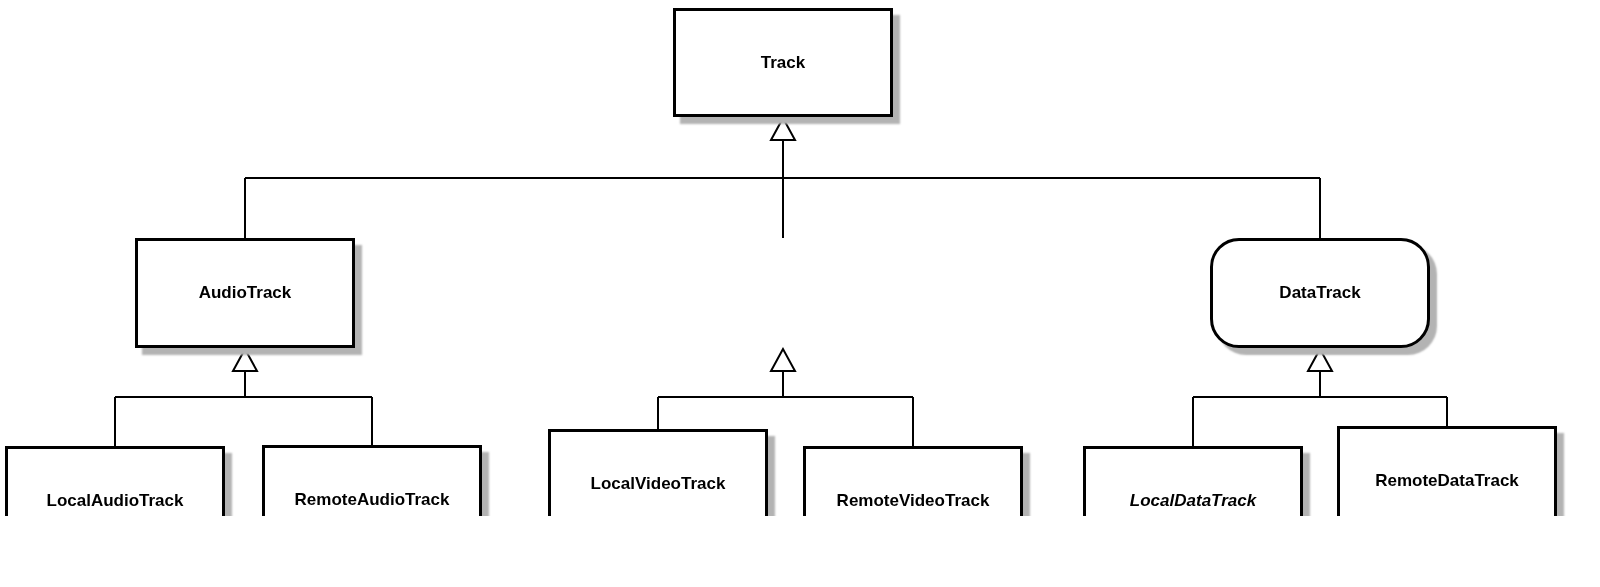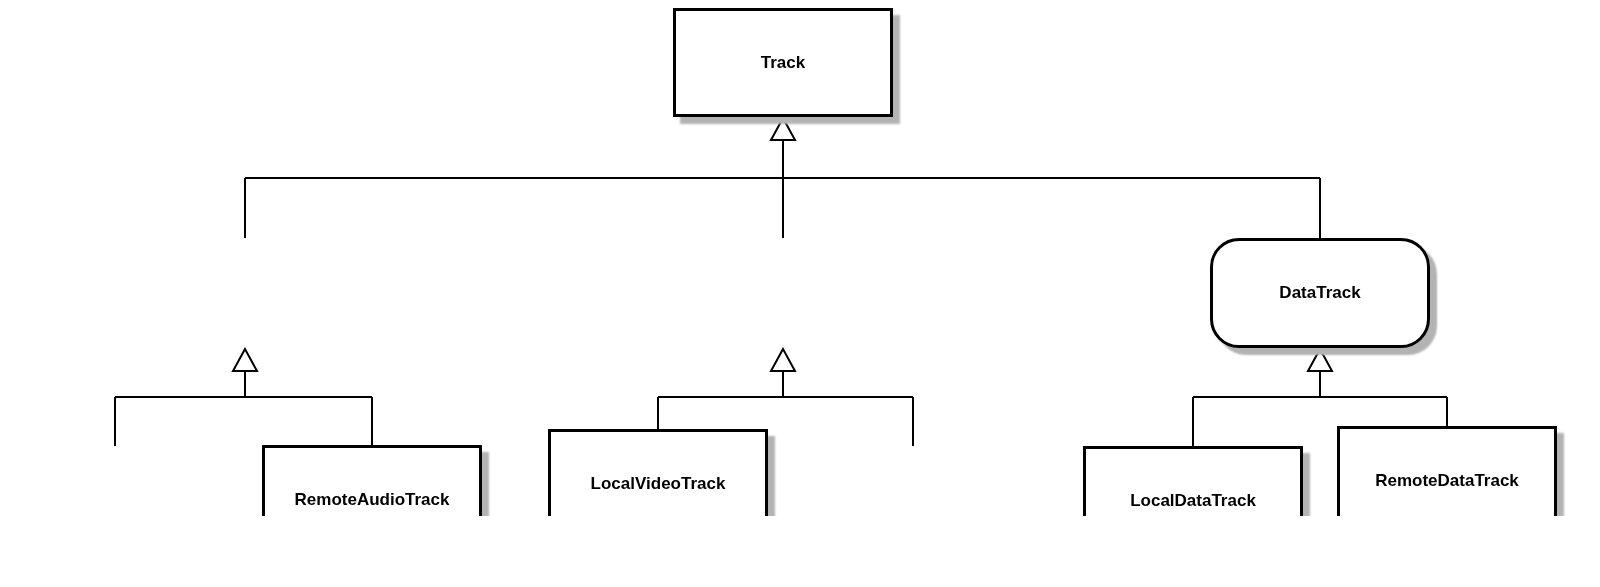--- a/index.html
+++ b/index.html
@@ -55,21 +55,21 @@
   }
   
   #node-track        { left: 673px;  top: 8px;   height: 109px; }
   #node-audio        { left: 135px;  top: 238px; }
   #node-video        { left: 673px;  top: 238px; }
   #node-data         { left: 1210px; top: 238px; border-radius: 29px; }
   #node-local-audio  { left: 5px;    top: 446px; }
   #node-remote-audio { left: 262px;  top: 445px; }
   #node-local-video  { left: 548px;  top: 429px; justify-content: center; }
   #node-remote-video { left: 803px;  top: 446px; }
-  #node-local-data   { left: 1083px; top: 446px; }
+  #node-local-data   { left: 1083px; top: 446px; font-style: italic; }
   #node-remote-data  { left: 1337px; top: 426px; }
 </style>
 </head>
 <body>
 
 <div class="canvas">
 
   <svg class="edges-layer" viewBox="0 0 1600 587" xmlns="http://www.w3.org/2000/svg">
 
     <path d="M783 140 V178 M245 178 H1320 M245 178 V238 M783 178 V238 M1320 178 V238"></path>
@@ -82,35 +82,44 @@
     <polygon points="783,349 771,371 795,371"></polygon>
 
     <path d="M1320 371 V397 M1193 397 H1447 M1193 397 V446 M1447 397 V446"></path>
     <polygon points="1320,349 1308,371 1332,371"></polygon>
   </svg>
 
   <div class="node" id="node-track">
     <span class="node-label">Track</span>
   </div>
 
+  <div class="node" id="node-audio">
+    <span class="node-label">AudioTrack</span>
+  </div>
 
 
   <div class="node" id="node-data">
     <span class="node-label">DataTrack</span>
   </div>
 
+  <div class="node" id="node-local-audio">
+    <span class="node-label">LocalAudioTrack</span>
+  </div>
 
   <div class="node" id="node-remote-audio">
     <span class="node-label">RemoteAudioTrack</span>
   </div>
 
   <div class="node" id="node-local-video">
     <span class="node-label">LocalVideoTrack</span>
   </div>
 
+  <div class="node" id="node-remote-video">
+    <span class="node-label">RemoteVideoTrack</span>
+  </div>
 
   <div class="node" id="node-local-data">
     <span class="node-label">LocalDataTrack</span>
   </div>
 
   <div class="node" id="node-remote-data">
     <span class="node-label">RemoteDataTrack</span>
   </div>
 
 </div>

